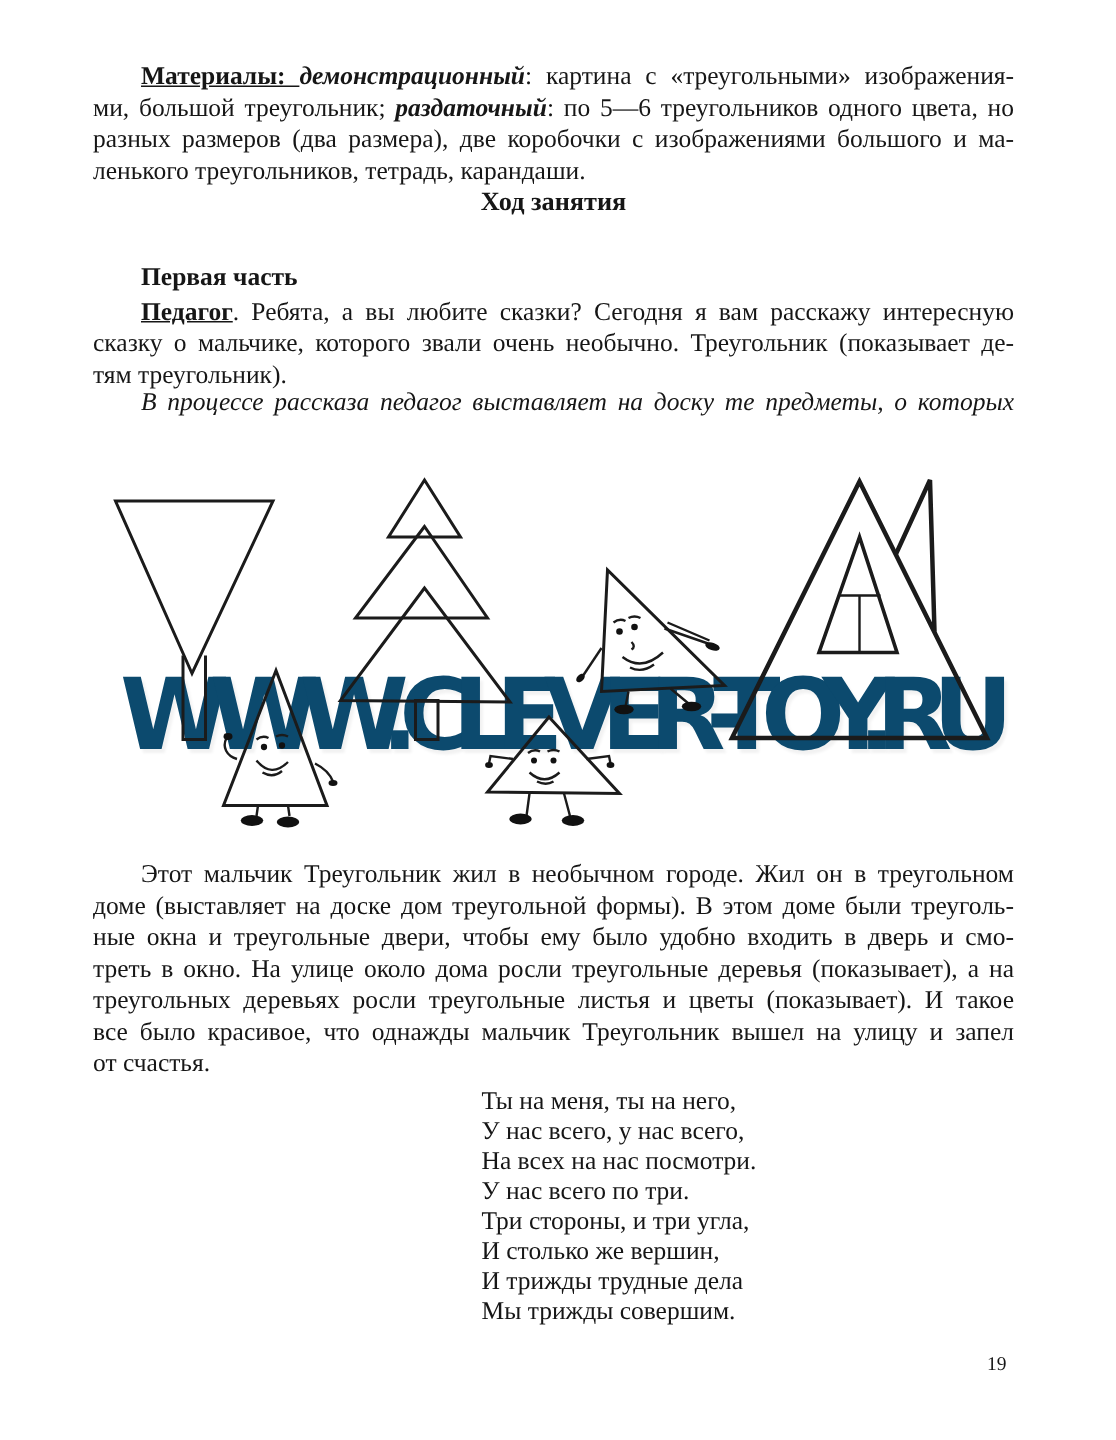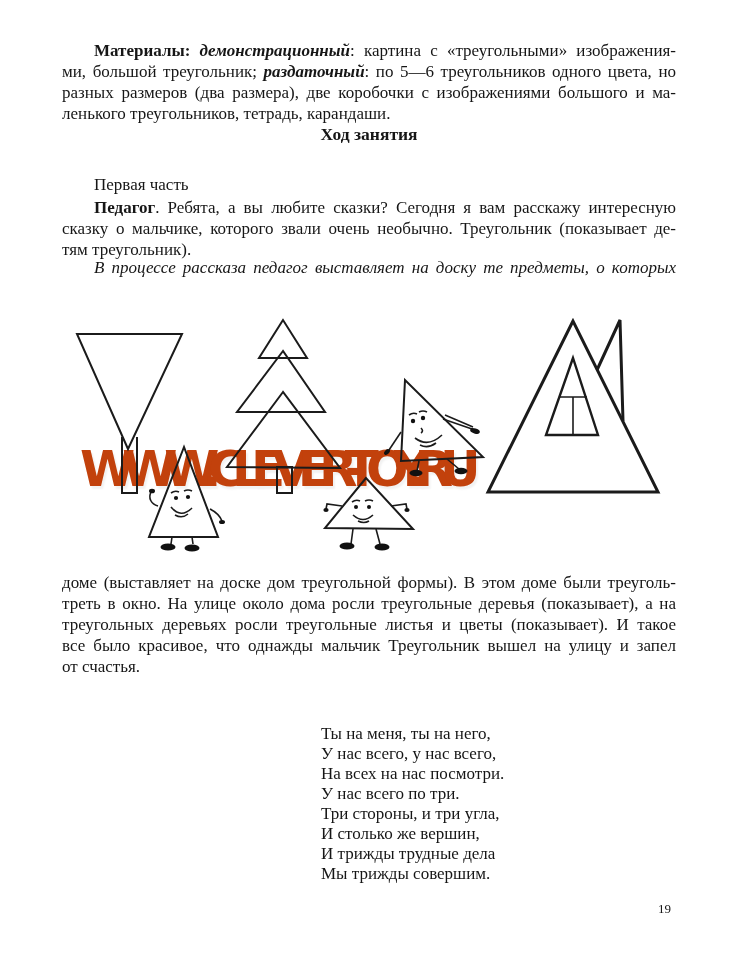--- a/index.html
+++ b/index.html
@@ -5,36 +5,36 @@
   html,body{margin:0;padding:0;background:#fff;}
   .page{
     position:relative;width:744px;height:960px;background:#ffffff;overflow:hidden;
     font-family:"Liberation Serif", serif;color:#161616;
   }
   .tb{position:absolute;left:62px;width:614px;font-size:17px;line-height:21px;z-index:2;}
   .tb .line{text-align:justify;text-align-last:justify;white-space:nowrap;}
   .tb .line.last{text-align-last:left;}
   .tb .line.ind{padding-left:32px;}
   .r{font-style:normal;font-weight:normal;}
-  .b{font-weight:bold;}
+  .b{font-weight:bold;text-decoration:underline;}
   .i{font-style:italic;}
   .bi{font-weight:bold;font-style:italic;}
   .p-materials{top:40px;}
   .p-heading{position:absolute;left:62px;width:614px;top:124px;text-align:center;
     font-weight:bold;font-size:17.5px;line-height:21px;z-index:2;}
-  .p-part{position:absolute;left:94px;top:174px;font-weight:normal;font-size:17px;line-height:21px;z-index:2;}
+  .p-part{position:absolute;left:94px;top:174px;font-weight:bold;font-size:17px;line-height:21px;z-index:2;}
   .p-pedagog{top:197px;}
   .p-note{top:257px;}
   .p-story{top:572px;}
   .p-poem{top:724px;left:273px;width:auto;line-height:20px;margin-left:48px;}
   .p-poem .line{text-align:left;text-align-last:left;white-space:nowrap;}
   .watermark{
     position:absolute;top:444px;left:80px;z-index:0;
-    font-family:"DejaVu Sans", sans-serif;font-weight:bold;font-size:50px;line-height:1;
-    letter-spacing:-13px;color:#c2410c;text-shadow:2px 3px 2px #f2f2f2;
+    font-family:"DejaVu Sans", sans-serif;font-weight:bold;font-size:66px;line-height:1;
+    letter-spacing:-13px;color:#0c4a6e;text-shadow:2px 3px 2px #f2f2f2;
     white-space:nowrap;user-select:none;
   }
   svg.illu{position:absolute;top:316px;left:75px;z-index:1;}
   svg.illu *{vector-effect:none;}
   .ln{fill:none;stroke:#1b1b1b;stroke-width:2;}
   .ln3{fill:none;stroke:#1b1b1b;stroke-width:3;}
   .ln24{fill:none;stroke:#1b1b1b;stroke-width:2.4;}
   .ln16{fill:none;stroke:#1b1b1b;stroke-width:1.6;}
   .fk{fill:#111;stroke:none;}
   .page-number{position:absolute;top:900px;left:658px;font-size:13px;line-height:18px;z-index:2;}
@@ -135,21 +135,23 @@
 
     <g>
       <path class="ln3" d="M522,54 L545,4 L548,105"></path>
       <polygon class="ln3" points="498,5 413,176 583,176"></polygon>
       <polygon class="ln24" points="498,42 471,119 523,119"></polygon>
       <path class="ln16" d="M484,81 L512,81 M498,81 L498,119"></path>
     </g>
   </svg>
 
   <div class="tb p-story">
+      <div class="line ind"><span class="r">Этот мальчик Треугольник жил в необычном городе. Жил он в треугольном</span></div>
       <div class="line"><span class="r">доме (выставляет на доске дом треугольной формы). В этом доме были треуголь-</span></div>
+      <div class="line"><span class="r">ные окна и треугольные двери, чтобы ему было удобно входить в дверь и смо-</span></div>
       <div class="line"><span class="r">треть в окно. На улице около дома росли треугольные деревья (показывает), а на</span></div>
       <div class="line"><span class="r">треугольных деревьях росли треугольные листья и цветы (показывает). И такое</span></div>
       <div class="line"><span class="r">все было красивое, что однажды мальчик Треугольник вышел на улицу и запел</span></div>
       <div class="line last"><span class="r">от счастья.</span></div>
     </div>
 
   <div class="tb p-poem">
       <div class="line last"><span class="r">Ты на меня, ты на него,</span></div>
       <div class="line last"><span class="r">У нас всего, у нас всего,</span></div>
       <div class="line last"><span class="r">На всех на нас посмотри.</span></div>

